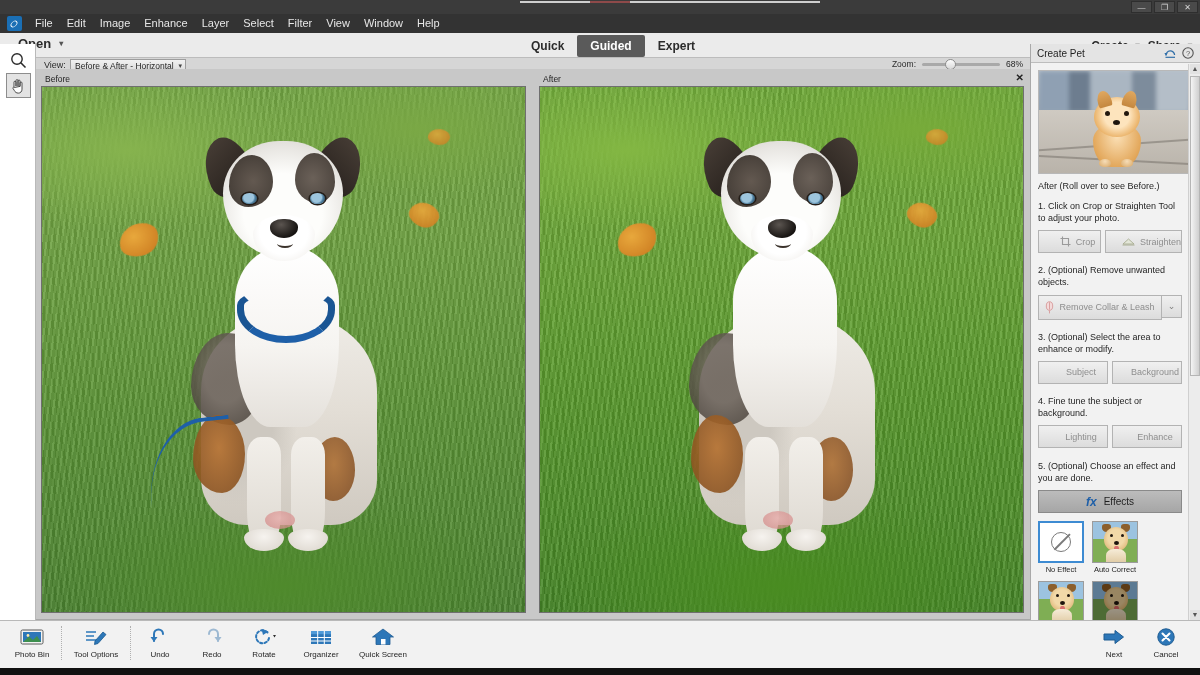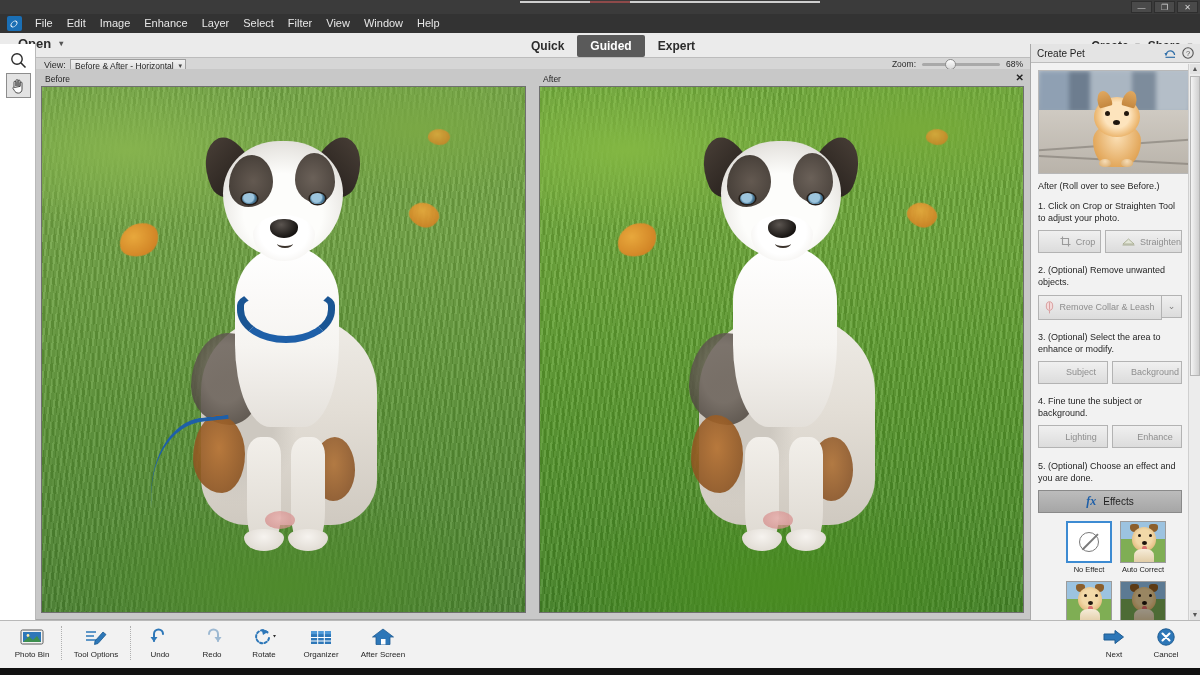--- a/index.html
+++ b/index.html
@@ -328,22 +328,22 @@
   .split-caret {
     width: 20px; height: 23px; background: linear-gradient(#f0f0f0, #dcdcdc);
     border: 1px solid #b3b3b3; border-left: none; font-size: 9px; color: #7d7d7d;
     display: flex; align-items: center; justify-content: center;
   }
   .effects-btn {
     height: 23px; background: linear-gradient(#bcbcbc, #a6a6a6); border: 1px solid #8a8a8a;
     font-size: 10px; color: #1f1f1f; display: flex; align-items: center; justify-content: center; gap: 7px;
     margin-bottom: 8px;
   }
-  .fx-glyph { font-style: italic; font-weight: bold; font-size: 12px; color: #1e5fa8; font-family: Liberation Serif, serif; }
-  .thumbs { display: flex; flex-wrap: wrap; gap: 7px 8px; margin-left: 28px; }
+  .fx-glyph { font-style: italic; font-weight: bold; font-size: 12px; color: #1e5fa8; font-family: Liberation Sans, sans-serif; }
+  .thumbs { display: flex; flex-wrap: wrap; gap: 7px 8px; }
   .thumb-cell { width: 46px; }
   .thumb {
     width: 46px; height: 42px; border: 1px solid #9c9c9c; position: relative; overflow: hidden;
     background: linear-gradient(#9cc3e0 0 42%, #7fae54 42% 100%);
   }
   .thumb.selected { border: 2px solid #3d8bd2; background: #ffffff; }
   .thumb-label { font-size: 7.5px; color: #1f1f1f; text-align: center; margin-top: 2px; }
   .no-eff-glyph {
     position: absolute; left: 50%; top: 50%; width: 20px; height: 20px;
     transform: translate(-50%,-50%); border: 1.5px solid #7a7a7a; border-radius: 50%;
@@ -744,21 +744,21 @@
           <line x1="2" y1="14" x2="22" y2="14" stroke="#ffffff" stroke-width="1"></line>
         </svg>
         <div class="bb-label">Organizer</div>
       </div>
 
       <div class="bb-item wide">
         <svg width="24" height="20" viewBox="0 0 24 20">
           <path d="M12 2 L22.5 10 H19 V17.5 H5 V10 H1.5 Z" fill="#2d77b8" stroke="#1e5c92" stroke-width="0.8"></path>
           <rect x="10" y="12" width="4.5" height="5.5" fill="#ffffff"></rect>
         </svg>
-        <div class="bb-label">After Screen</div>
+        <div class="bb-label">Quick Screen</div>
       </div>
     </div>
 
     <div class="bb-right">
       <div class="bb-item">
         <svg width="24" height="20" viewBox="0 0 24 20">
           <path d="M2 7 H13 V3.5 L21.5 10 L13 16.5 V13 H2 Z" fill="#2d77b8" stroke="#1e5c92" stroke-width="1"></path>
         </svg>
         <div class="bb-label">Next</div>
       </div>

